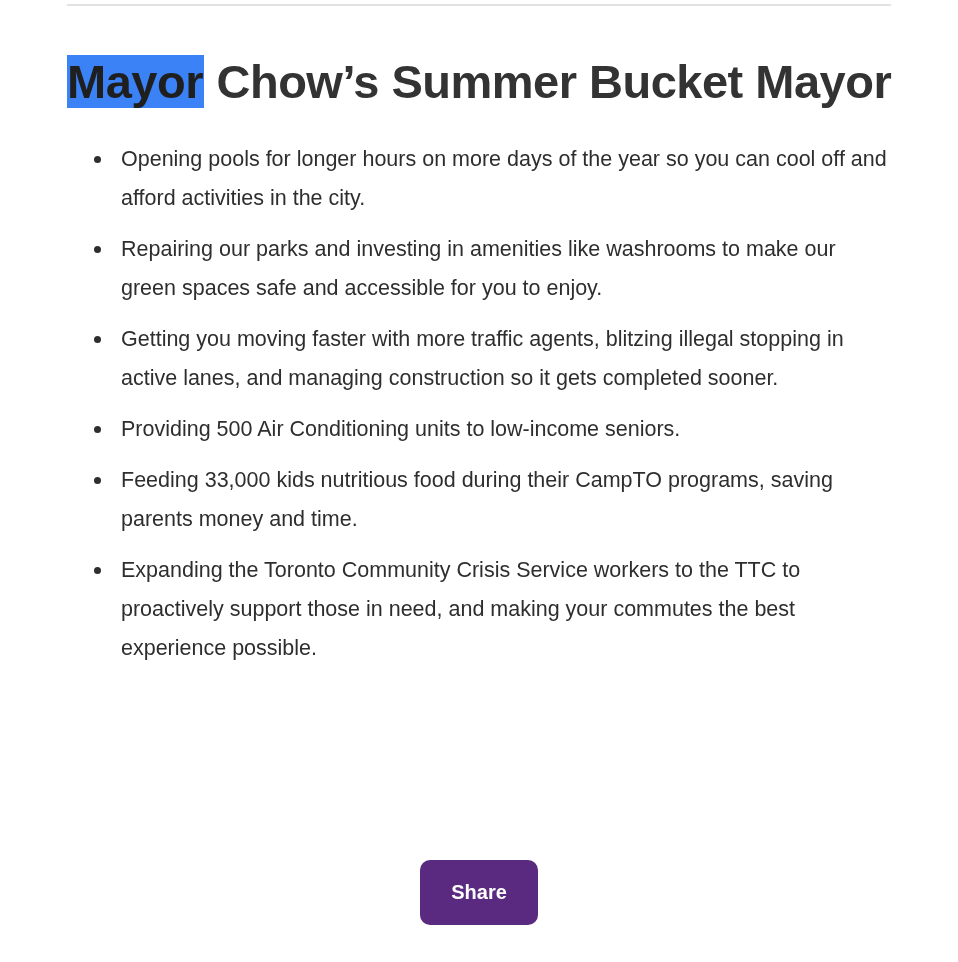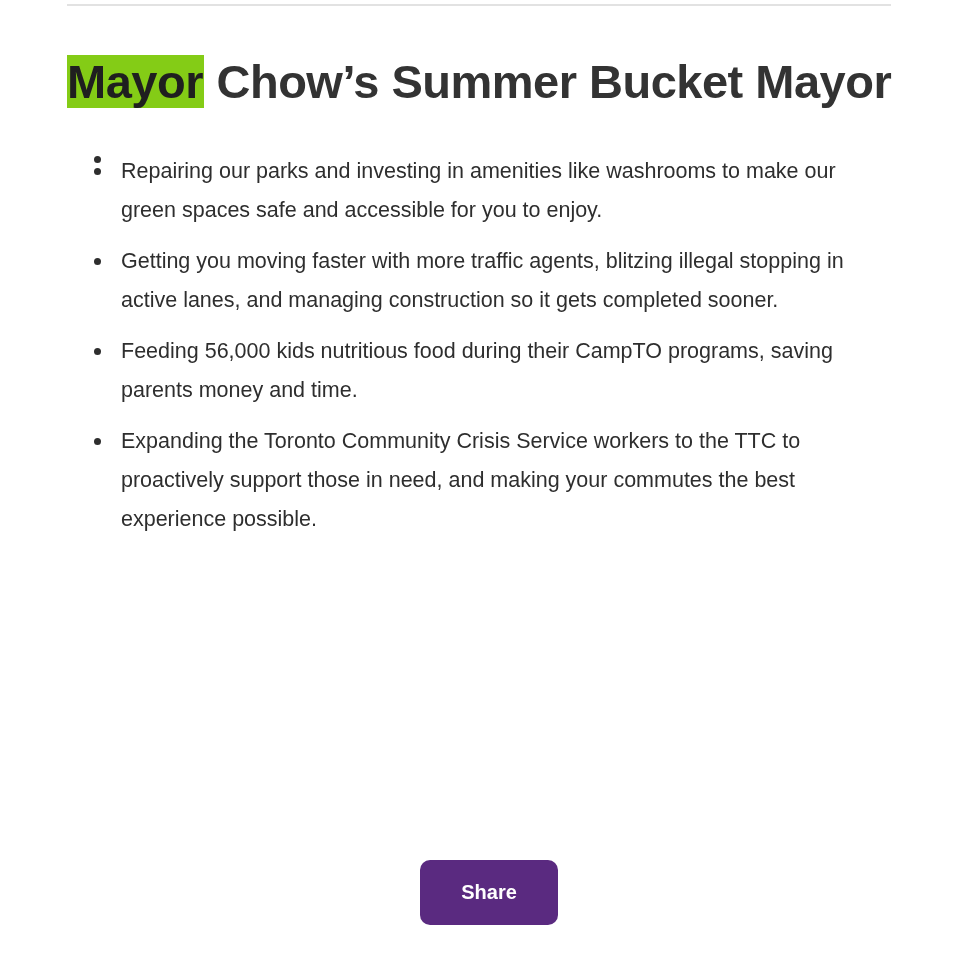--- a/index.html
+++ b/index.html
@@ -30,21 +30,21 @@
       margin: 0;
       font-family: "Liberation Sans", sans-serif;
       font-weight: 700;
       font-size: 47px;
       line-height: 60px;
       color: #333333;
       letter-spacing: -0.5px;
       white-space: nowrap;
     }
     .title .hl {
-      background: #84cc16;
+      background: #3b82f6;
       color: #1f1f1f;
       padding: 0 1px 0 0;
     }
     .list {
       position: absolute;
       left: 121px;
       top: 140px;
       width: 770px;
       margin: 0;
       padding: 0;
@@ -63,21 +63,21 @@
       top: 16px;
       width: 7px;
       height: 7px;
       border-radius: 50%;
       background: #2e2e2e;
     }
     .share-btn {
       position: absolute;
       left: 420px;
       top: 860px;
-      width: 138px;
+      width: 118px;
       height: 65px;
       border: none;
       border-radius: 10px;
       background: #5a2a80;
       color: #ffffff;
       font-family: "Liberation Sans", sans-serif;
       font-weight: 700;
       font-size: 20px;
       cursor: pointer;
       padding: 0;
@@ -86,32 +86,37 @@
 </head>
 <body>
 
 <div class="divider"></div>
 
 <h1 class="title"><span class="hl">Mayor</span><span> Chow’s Summer Bucket Mayor</span></h1>
 
 <ul class="list">
   <li>
     <span class="bullet"></span>
+    <span>Opening pools for longer hours on more days of the year so you can cool off and afford activities in the city.</span>
   </li>
   <li>
     <span class="bullet"></span>
     <span>Repairing our parks and investing in amenities like washrooms to make our green spaces safe and accessible for you to enjoy.</span>
   </li>
   <li>
     <span class="bullet"></span>
     <span>Getting you moving faster with more traffic agents, blitzing illegal stopping in active lanes, and managing construction so it gets completed sooner.</span>
   </li>
   <li>
     <span class="bullet"></span>
-    <span>Feeding 56,000 kids nutritious food during their CampTO programs, saving parents money and time.</span>
+    <span>Providing 500 Air Conditioning units to low-income seniors.</span>
+  </li>
+  <li>
+    <span class="bullet"></span>
+    <span>Feeding 33,000 kids nutritious food during their CampTO programs, saving parents money and time.</span>
   </li>
   <li>
     <span class="bullet"></span>
     <span>Expanding the Toronto Community Crisis Service workers to the TTC to proactively support those in need, and making your commutes the best experience possible.</span>
   </li>
 </ul>
 
 <button class="share-btn">Share</button>
 
 </body></html>

